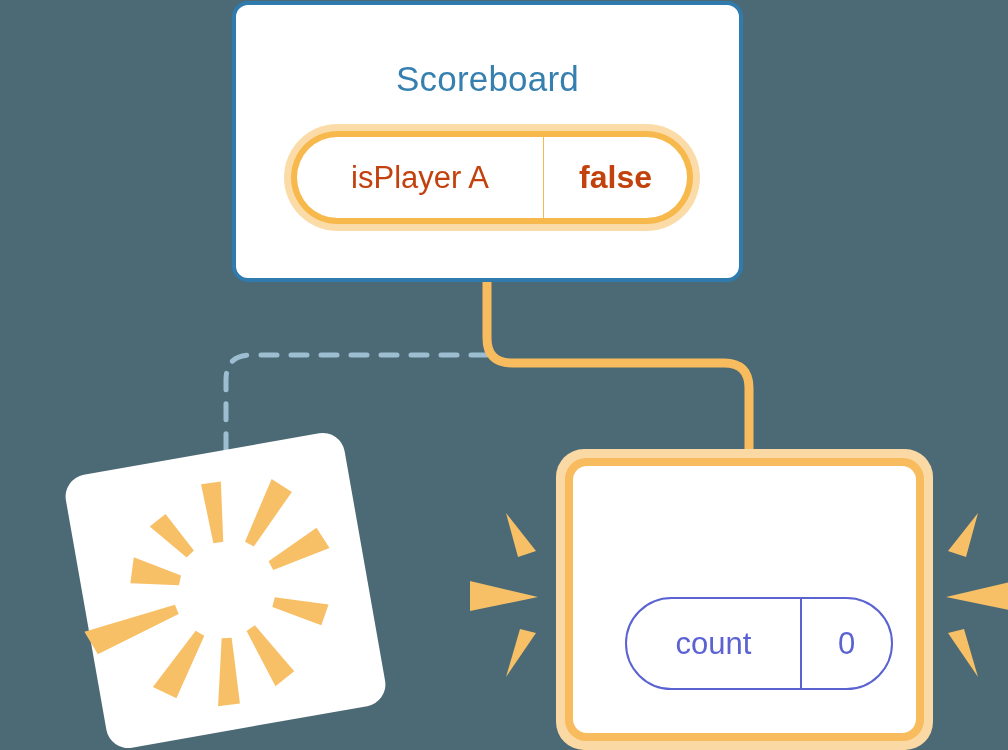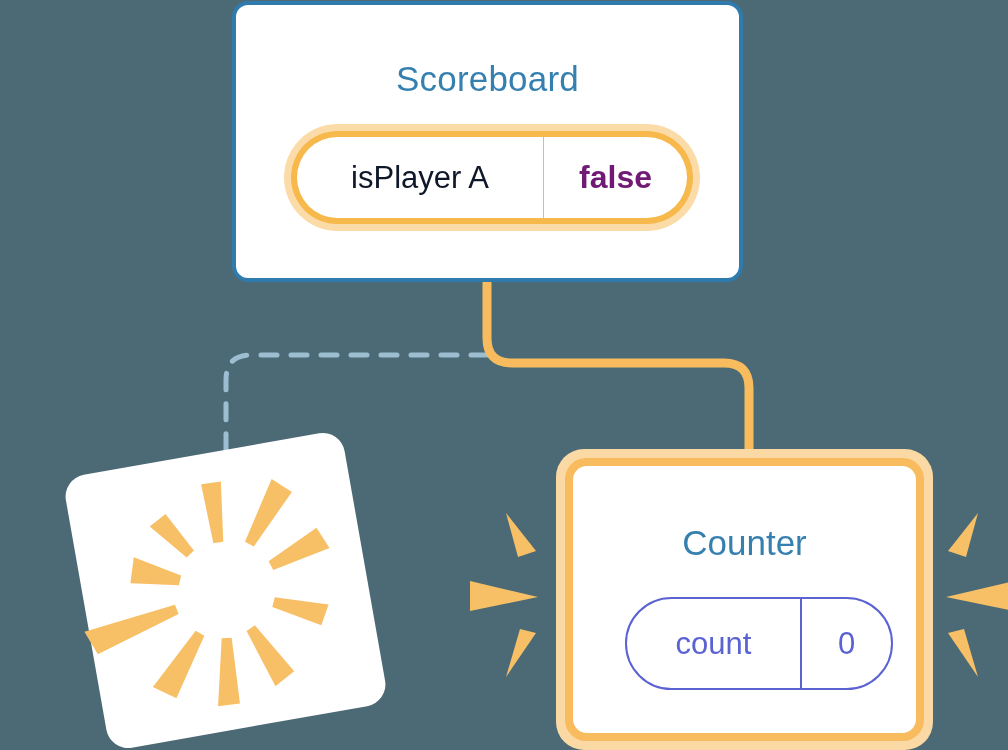--- a/index.html
+++ b/index.html
@@ -51,27 +51,27 @@
   .pill-hot .inner{
     width:100%;height:100%;
     border-radius:41px;
     background:#FFFFFF;
     display:flex;align-items:stretch;
     overflow:hidden;
   }
   .pill-hot .cell-key{
     flex:0 0 246px;
     display:flex;align-items:center;justify-content:center;
-    color:#0f172a;font-size:31px;
+    color:#c2410c;font-size:31px;
     border-right:1.6px solid #F7B84C;
   }
   .pill-hot .cell-val{
     flex:1;
     display:flex;align-items:center;justify-content:center;
-    color:#701a75;font-size:32px;font-weight:bold;
+    color:#c2410c;font-size:32px;font-weight:bold;
   }
 
   
   .sparkle{position:absolute;}
   .sparkle svg{display:block;}
 
   
   .card-counter{
     position:absolute;left:556px;top:449px;width:377px;height:301px;
     border-radius:28px;
@@ -224,21 +224,20 @@
     <g fill="#F8C066" transform="translate(72,0) scale(-1,1)">
       <path d="M36 8 L66 46 L48 52 Z"></path>
       <path d="M0 76 L68 92 L0 106 Z"></path>
       <path d="M66 128 L36 172 L50 124 Z"></path>
     </g>
   </svg>
 
   <div class="card-counter">
     <div class="ring">
       <div class="inner">
-        <div class="title">Counter</div>
 
         <div class="pill-plain">
           <div class="cell-key">count</div>
           <div class="cell-val">0</div>
         </div>
       </div>
     </div>
   </div>
 
 </div>

